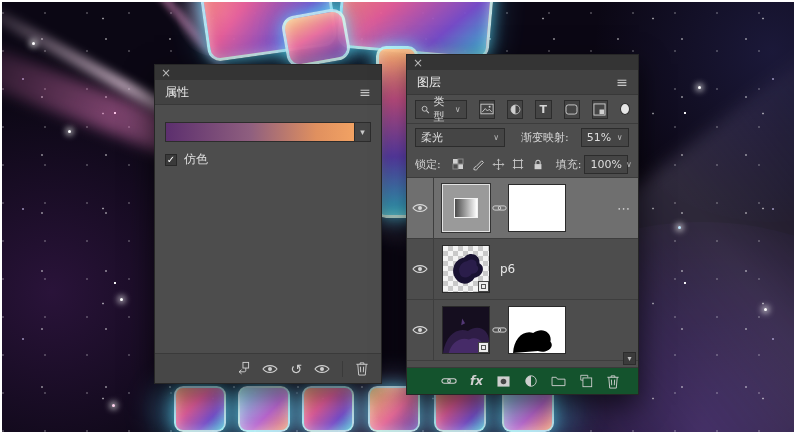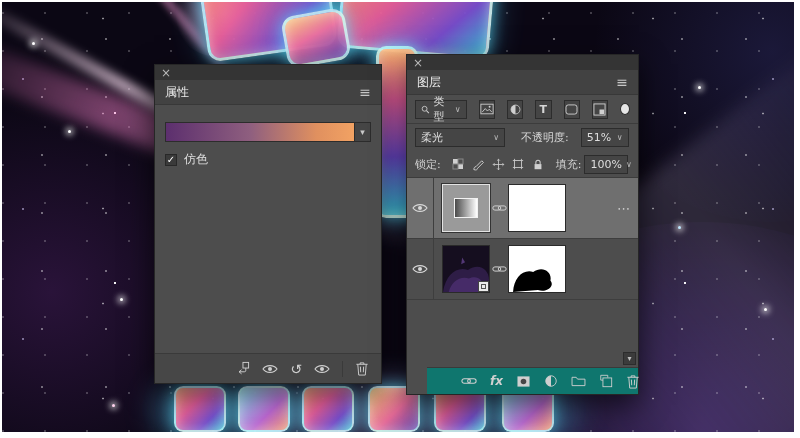--- a/index.html
+++ b/index.html
@@ -133,22 +133,22 @@
                position:relative; overflow:hidden; flex:0 0 auto; }
   .layer-name{ margin-left:10px; font-size:12px; color:#e8e8e8; }
   .so-badge{ position:absolute; right:0; bottom:0; width:11px; height:11px; background:#ececec;
              border:1px solid #444; display:flex; align-items:center; justify-content:center; }
   .so-badge i{ display:block; width:5px; height:5px; border:1px solid #555; }
   .row-dots{ position:absolute; right:7px; top:50%; transform:translateY(-50%);
              color:#c9c9c9; font-size:13px; letter-spacing:1px; }
   .scroll-down{ position:absolute; right:2px; bottom:2px; width:13px; height:13px; background:#3b3b3b;
                 border:1px solid #2c2c2c; color:#bdbdbd; font-size:8px;
                 display:flex; align-items:center; justify-content:center; }
-  .layers-footer{ flex:0 0 27px; border-top:1px solid #3a3a3a; background:#0f766e;
-                  display:flex; align-items:center; gap:13px; padding:0 14px 0 34px;margin-left:20px; }
+  .layers-footer{ flex:0 0 27px; border-top:1px solid #3a3a3a; background:#14532d;
+                  display:flex; align-items:center; gap:13px; padding:0 14px 0 34px; }
   .fx{ font-style:italic; font-weight:bold; color:#d0d0d0; font-size:12px; }
   .ficon{ display:flex; align-items:center; justify-content:center; }
   .svgicon{ display:block; }
 </style>
 </head>
 <body>
 
 <div class="screen">
 
   <div class="bg">
@@ -277,21 +277,21 @@
           </svg>
       </span>
       <span class="filter-toggle"></span>
     </div>
 
     <div class="row blend-row">
       <span class="select blend-select">
         <span>柔光</span>
         <span class="chev">∨</span>
       </span>
-      <span class="opacity-label">不透明度:</span>
+      <span class="opacity-label">渐变映射:</span>
       <span class="select opacity-select">
         <span>51%</span>
         <span class="chev">∨</span>
       </span>
     </div>
 
     <div class="row lock-row">
       <span class="lock-label">锁定:</span>
       <span class="lock-icon">
         <svg class="svgicon" width="12" height="12" viewBox="0 0 12 12">
@@ -345,28 +345,46 @@
         <span class="chain-cell">
           <svg class="svgicon" width="15" height="10" viewBox="0 0 18 10">
               <rect x="1" y="2.5" width="9.5" height="5" rx="2.5" fill="none" stroke="#cfcfcf" stroke-width="1.2"></rect>
               <rect x="7.5" y="2.5" width="9.5" height="5" rx="2.5" fill="none" stroke="#cfcfcf" stroke-width="1.2"></rect>
             </svg>
         </span>
         <span class="mask-thumb"></span>
         <span class="row-dots">⋯</span>
       </div>
 
-
       <div class="layer-row">
         <span class="eye-cell">
           <svg class="svgicon" width="16" height="12" viewBox="0 0 16 12">
               <path d="M1 6 C4 1.5,12 1.5,15 6 C12 10.5,4 10.5,1 6 Z" fill="none" stroke="#d9d9d9" stroke-width="1.1"></path>
               <circle cx="8" cy="6" r="2" fill="#d9d9d9"></circle>
             </svg>
         </span>
+        <span class="thumb checker">
+          <svg class="svgicon" width="46" height="46" viewBox="0 0 48 48" style="position:absolute;inset:0">
+            <path d="M14 35 C7 27 11 14 22 12 C28 5 39 9 38 18 C45 22 41 32 33 33 C28 41 18 41 14 35 Z" fill="#191232"></path>
+            <path d="M18 30 C15 24 18 17 25 16 C30 12 36 15 35 20 C39 23 36 29 30 29 C27 34 20 34 18 30 Z" fill="#2e2050" opacity=".8"></path>
+          </svg>
+          <span class="so-badge">
+              <i></i>
+            </span>
+        </span>
+        <span class="layer-name">p6</span>
+      </div>
+
+      <div class="layer-row">
+        <span class="eye-cell">
+          <svg class="svgicon" width="16" height="12" viewBox="0 0 16 12">
+              <path d="M1 6 C4 1.5,12 1.5,15 6 C12 10.5,4 10.5,1 6 Z" fill="none" stroke="#d9d9d9" stroke-width="1.1"></path>
+              <circle cx="8" cy="6" r="2" fill="#d9d9d9"></circle>
+            </svg>
+        </span>
         <span class="thumb dark-thumb">
           <svg class="svgicon" width="46" height="46" viewBox="0 0 48 48" style="position:absolute;inset:0">
             <path d="M0 48 C3 30 14 21 26 25 C38 17 48 25 48 35 L48 48 Z" fill="#2e1d46"></path>
             <path d="M6 48 C9 37 18 31 27 34 C35 30 42 35 41 41 L40 48 Z" fill="#4a2e6e" opacity=".85"></path>
             <path d="M20 12 l3 5 -4 2 z" fill="#6e4a9a" opacity=".7"></path>
           </svg>
           <span class="so-badge">
               <i></i>
             </span>
         </span>

